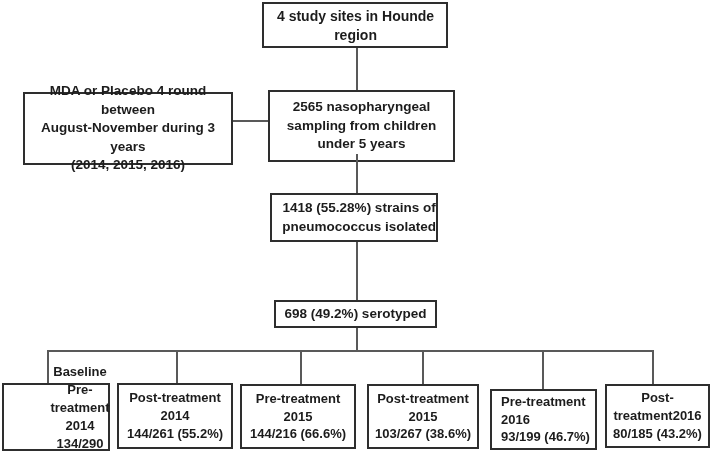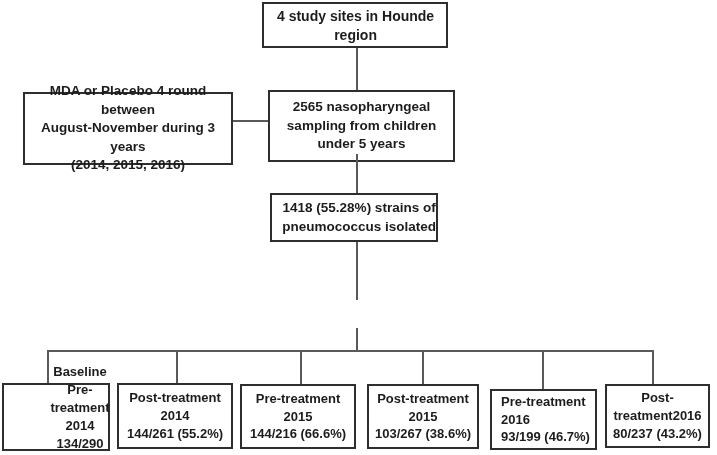--- a/index.html
+++ b/index.html
@@ -87,20 +87,23 @@
     <div class="box-text">2565 nasopharyngeal
 sampling from children
 under 5 years</div>
   </div>
 
   <div class="box b-strains">
     <div class="box-text">1418 (55.28%) strains of
 pneumococcus isolated</div>
   </div>
 
+  <div class="box b-serotyped">
+    <div class="box-text">698 (49.2%) serotyped</div>
+  </div>
 
   <div class="box b-out b-out1">
     <div class="box-text">Baseline Pre-
 treatment 2014
 134/290 (46%)</div>
   </div>
   <div class="box b-out b-out2">
     <div class="box-text">Post-treatment
 2014
 144/261 (55.2%)</div>
@@ -116,21 +119,21 @@
 103/267 (38.6%)</div>
   </div>
   <div class="box b-out b-out5">
     <div class="box-text">Pre-treatment
 2016
 93/199 (46.7%)</div>
   </div>
   <div class="box b-out b-out6">
     <div class="box-text">Post-
 treatment2016
-80/237 (43.2%)</div>
+80/185 (43.2%)</div>
   </div>
 
   <div class="line l-v1"></div>
   <div class="line l-h-mda"></div>
   <div class="line l-v2"></div>
   <div class="line l-v3"></div>
   <div class="line l-v4"></div>
   <div class="line l-hbar"></div>
   <div class="line l-d1"></div>
   <div class="line l-d2"></div>

